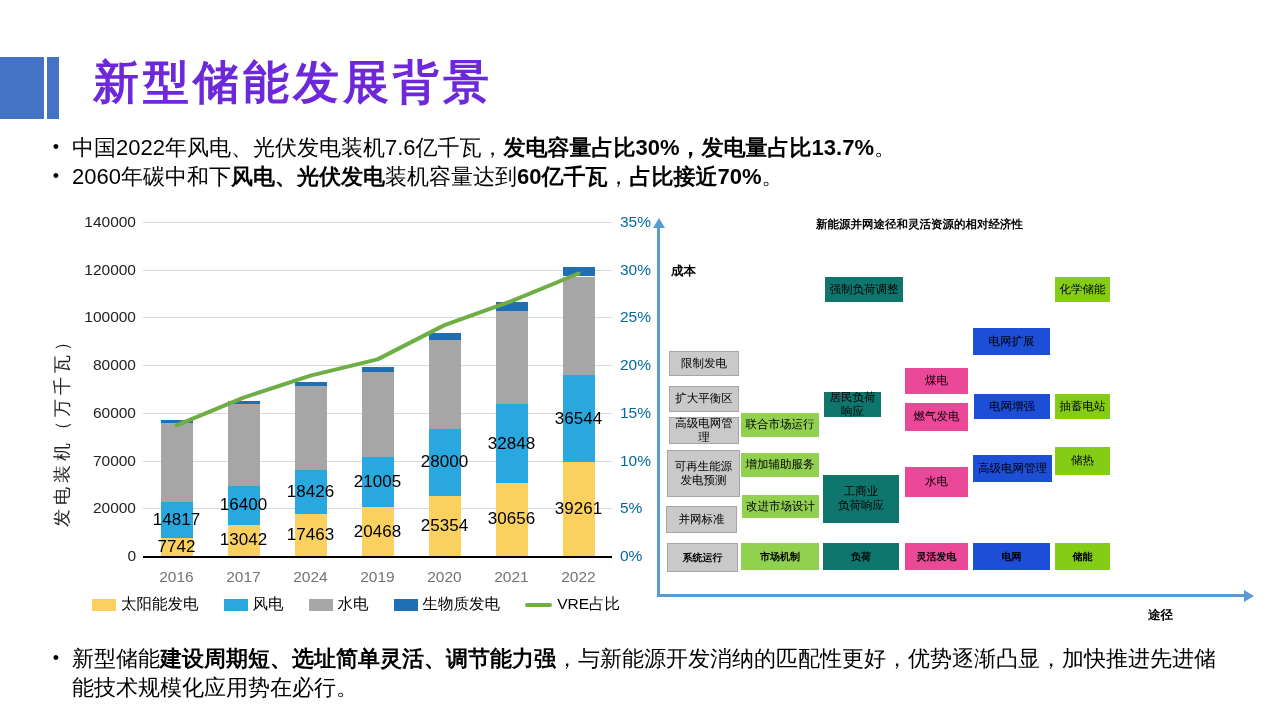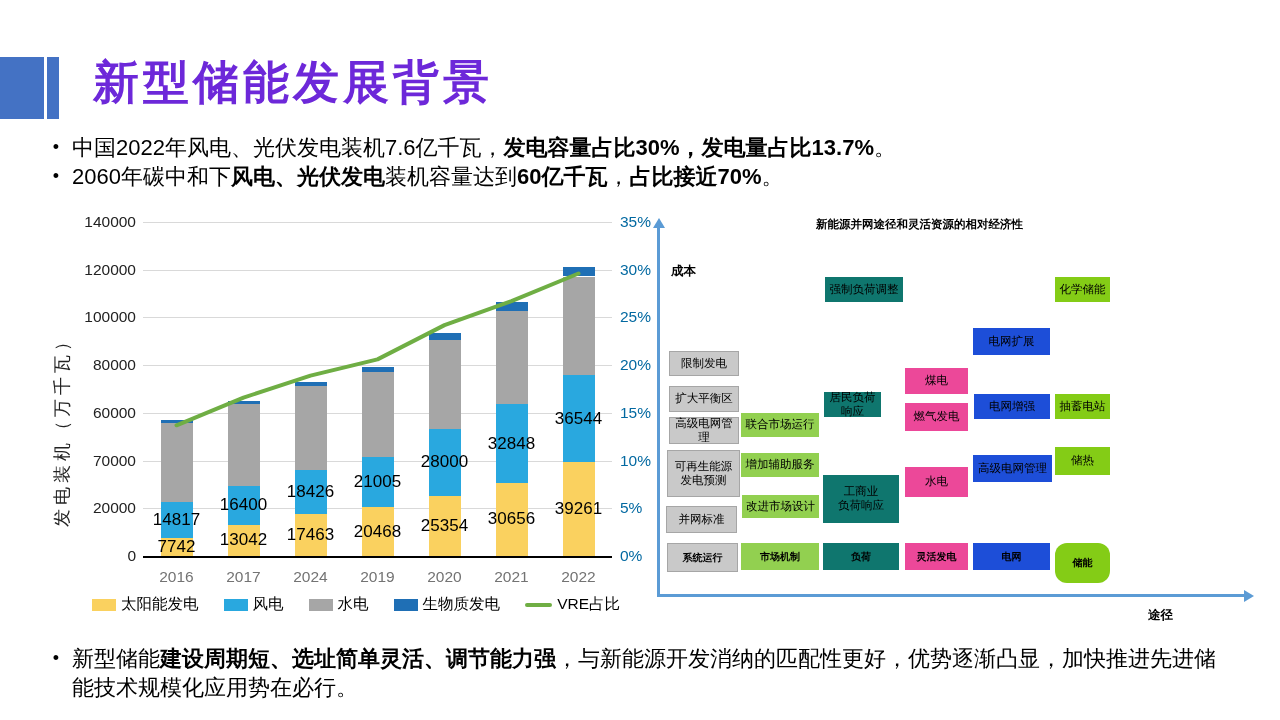--- a/index.html
+++ b/index.html
@@ -193,21 +193,21 @@
       <div class="box c-cyan" style="left: 324px; top: 189px; width: 76px; height: 25px;">电网增强</div>
       <div class="box c-cyan" style="left: 323px; top: 250px; width: 79px; height: 27px;">高级电网管理</div>
       <div class="box c-purple" style="left: 405px; top: 72px; width: 55px; height: 25px;">化学储能</div>
       <div class="box c-purple" style="left: 405px; top: 189px; width: 55px; height: 25px;">抽蓄电站</div>
       <div class="box c-purple" style="left: 405px; top: 242px; width: 55px; height: 28px;">储热</div>
       <div class="box c-gray cat" style="left: 17px; top: 338px; width: 69px; height: 27px;">系统运行</div>
       <div class="box c-green cat" style="left: 91px; top: 338px; width: 78px; height: 27px;">市场机制</div>
       <div class="box c-gold cat" style="left: 173px; top: 338px; width: 76px; height: 27px;">负荷</div>
       <div class="box c-red cat" style="left: 255px; top: 338px; width: 63px; height: 27px;">灵活发电</div>
       <div class="box c-cyan cat" style="left: 323px; top: 338px; width: 77px; height: 27px;">电网</div>
-      <div class="box c-purple cat" style="left: 405px; top: 338px; width: 55px; height: 40px; border-radius: 12px;">储能</div>
+      <div class="box c-purple cat" style="left: 405px; top: 338px; width: 55px; height: 27px;">储能</div>
     </div>
 
   <ul class="bullets bullets-bottom" id="bullets-bottom">
       <li>
         <span class="marker">•</span>
         <span class="btext"><span>新型储能</span><b>建设周期短、选址简单灵活、调节能力强</b><span>，与新能源开发消纳的匹配性更好，优势逐渐凸显，加快推进先进储能技术规模化应用势在必行。</span></span>
       </li>
     </ul>
 </div>
 

